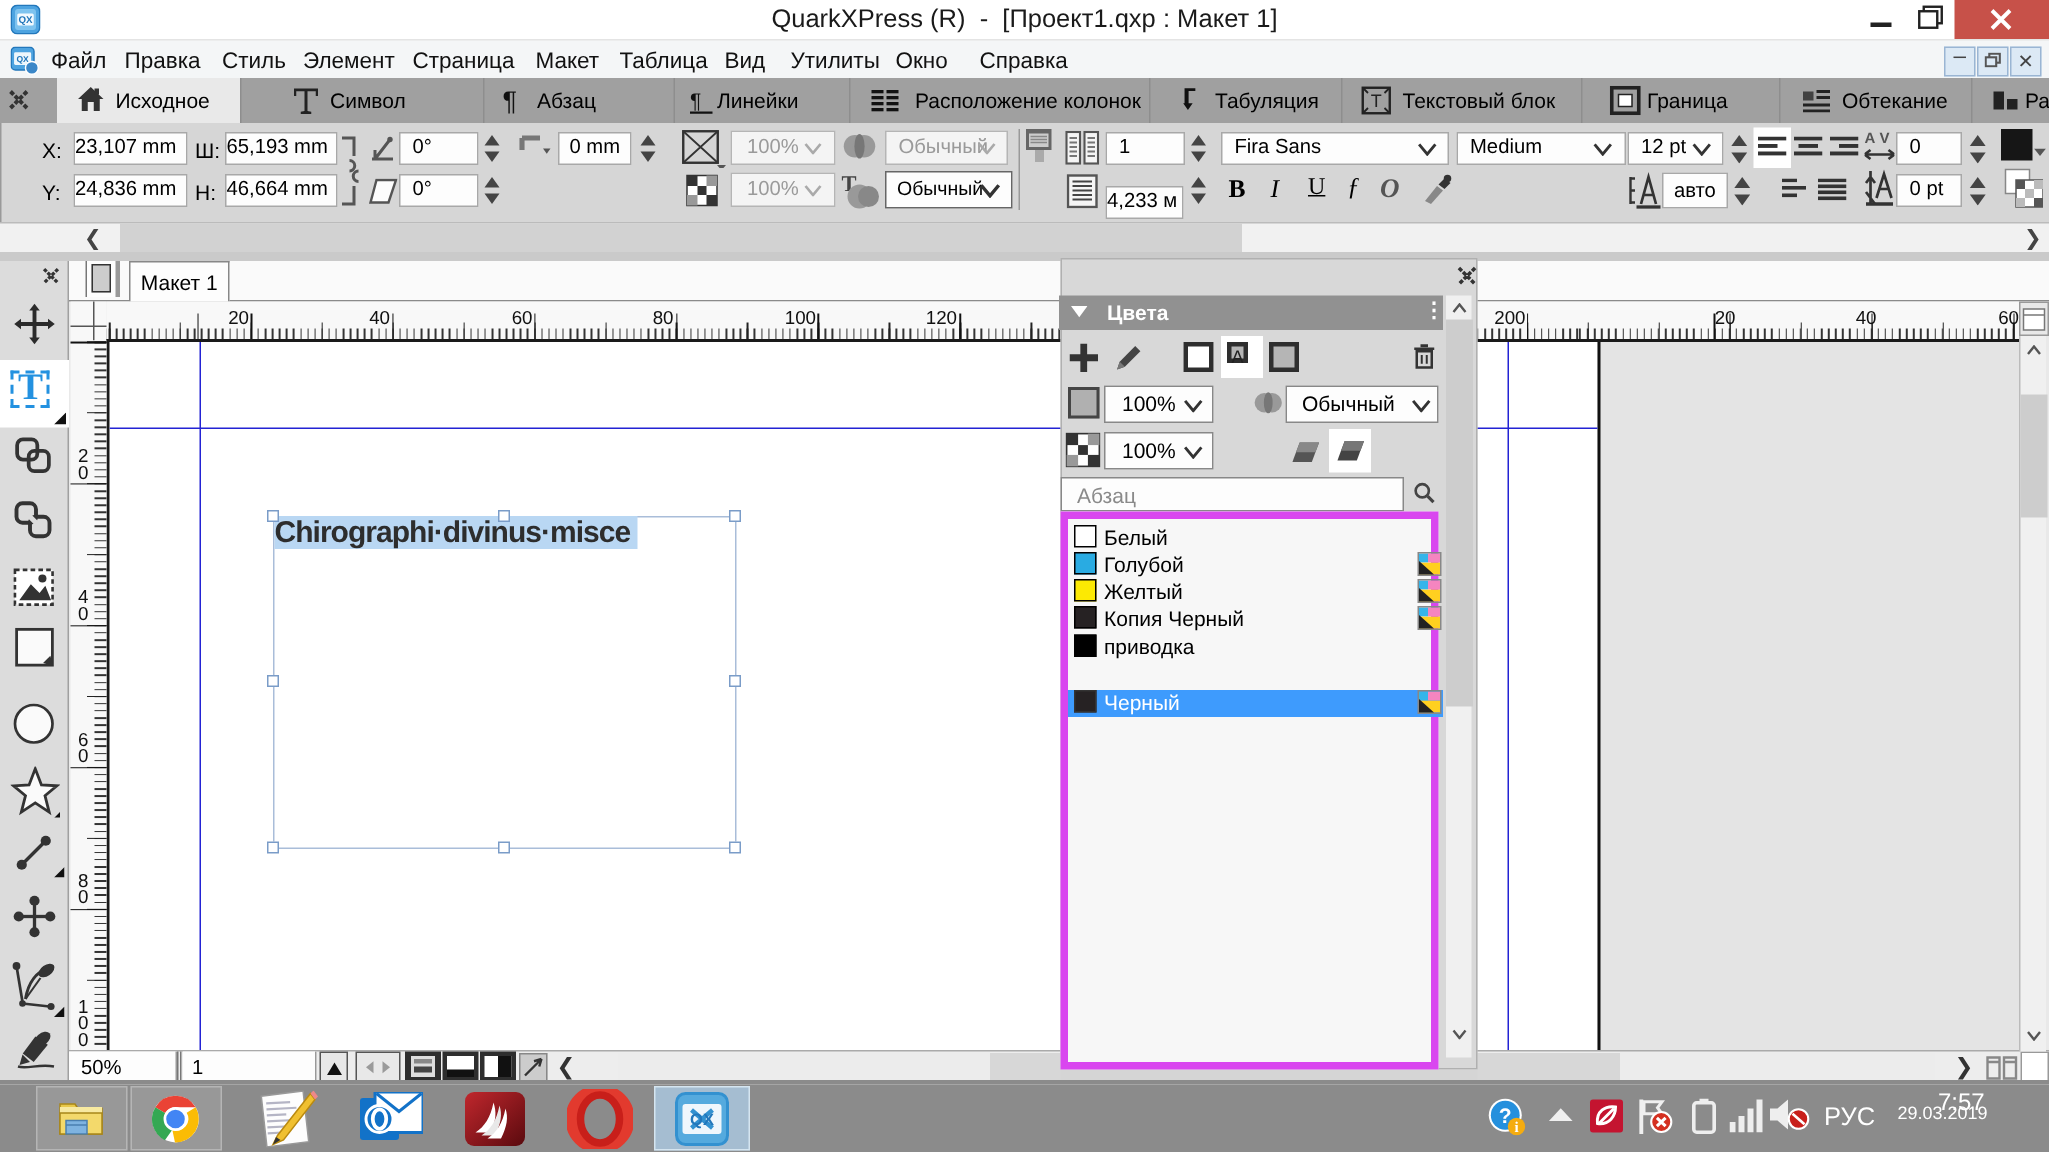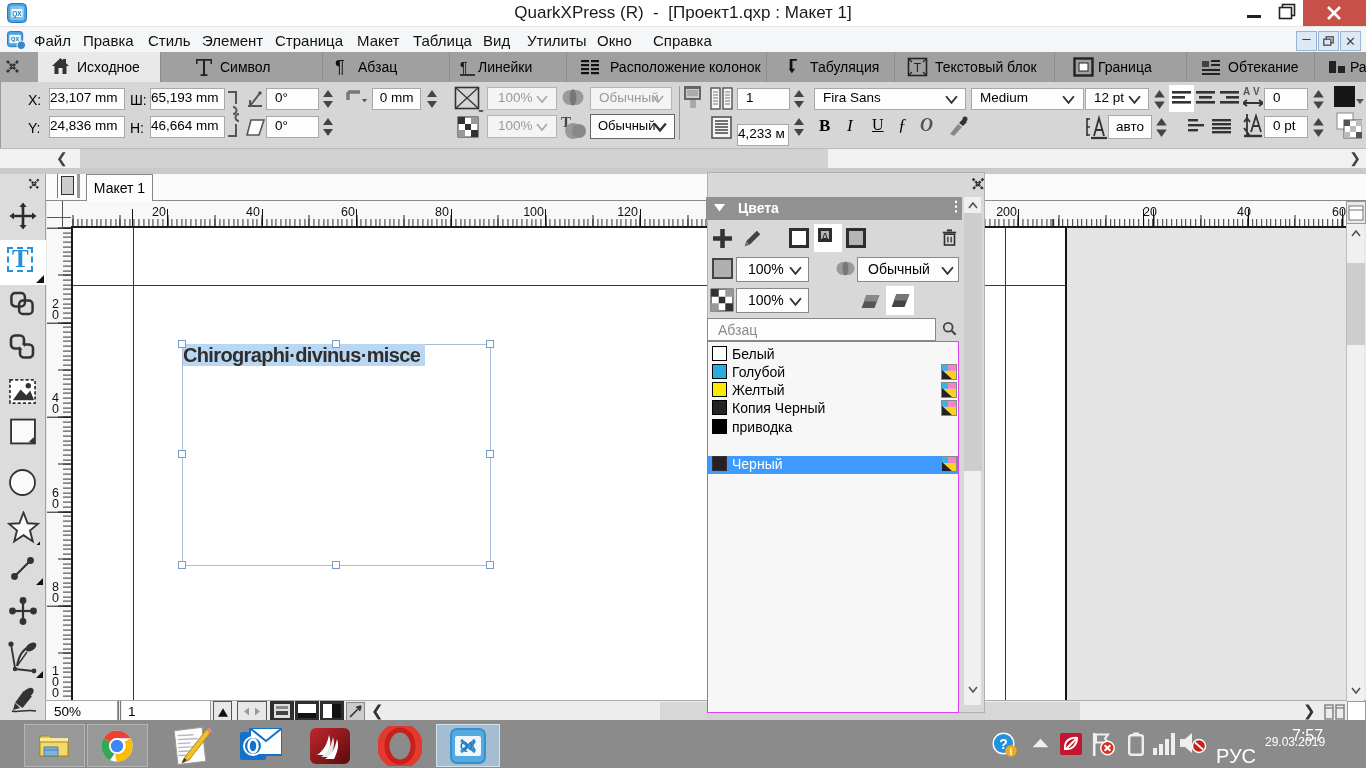--- a/index.html
+++ b/index.html
@@ -74,21 +74,21 @@
 #tbox { left:182px; top:344px; width:309px; height:222px; border:1px solid #a9bdd9; }
 .handle { position:absolute; width:8px; height:8px; background:#fff; border:1px solid #7a9cc8; }
 #seltext { left:183px; top:344px; height:22px; line-height:22px; background:#b9d7f3; font-weight:bold; font-size:20px; letter-spacing:-0.65px; color:#2d2d2d; white-space:pre; }
 
 
 #toolpal { left:0; top:174px; width:46px; height:548px; background:#dcdcdc; border-right:1px solid #a0a0a0; }
 
 
 #cpal { left:707px; top:172px; width:278px; height:541px; background:#d8d8d8; border:1px solid #b0b0b0; z-index:5;}
 #cpal-head { left:706px; top:197px; width:256px; height:23px; background:#919191; z-index:6; }
-#cpal-list { left:707px; top:341px; width:252px; height:372px; background:#f7f7f7; border:1px solid #d946ef; z-index:6;padding-left:22px; }
+#cpal-list { left:707px; top:341px; width:252px; height:372px; background:#f7f7f7; border:5px solid #d946ef; z-index:6;padding-left:22px; }
 .crow { position:absolute; left:0; width:250px; height:18px; font-size:14px; color:#000; }
 .csw { position:absolute; left:4px; top:0px; width:15px; height:15px; border:1px solid #000; }
 .clabel { position:absolute; left:24px; top:0px; }
 .cmyk { position:absolute; left:233px; top:0px; width:16px; height:16px; border:1px solid #888;
   background-image:linear-gradient(90deg,#35b5ea 0 44%,#f585c0 44% 100%),linear-gradient(#ffd020,#ffd020);
   background-size:100% 42%,100% 58%; background-position:top,bottom; background-repeat:no-repeat; }
 .cmyk::after { content:""; position:absolute; left:0; bottom:0; width:0; height:0; border-bottom:9px solid #222; border-right:10px solid transparent; }
 
 
 #docbottom { left:46px; top:700px; width:1320px; height:23px; background:#ededed; border-top:1px solid #aaa; }
@@ -845,17 +845,17 @@
           <rect x="6" y="12" width="4" height="11"></rect>
           <rect x="12" y="7" width="4" height="16"></rect>
           <rect x="18" y="1" width="4" height="22"></rect>
         </g>
       </svg>
     <svg class="abs" style="left:1179px;top:8px" width="28" height="24" viewBox="0 0 28 24">
         <path d="M1 8 L6 8 L13 2 L13 22 L6 16 L1 16 Z" fill="#eee"></path>
         <circle cx="20" cy="15" r="6.5" fill="#c81f1a" stroke="#fff" stroke-width="1.4"></circle>
         <path d="M16 11.5 L24 18.5" stroke="#fff" stroke-width="1.8"></path>
       </svg>
-    <span class="tray-txt" style="left:1216px;top:22px;font-size:20px">РУС</span>
+    <span class="tray-txt" style="left:1216px;top:12px;font-size:17px">РУС</span>
     <span class="tray-txt" style="left:1292px;top:4px;font-size:16px">7:57</span>
     <span class="tray-txt" style="left:1265px;top:12px;font-size:12px">29.03.2019</span>
   </div>
 </div>
 
 </body></html>

